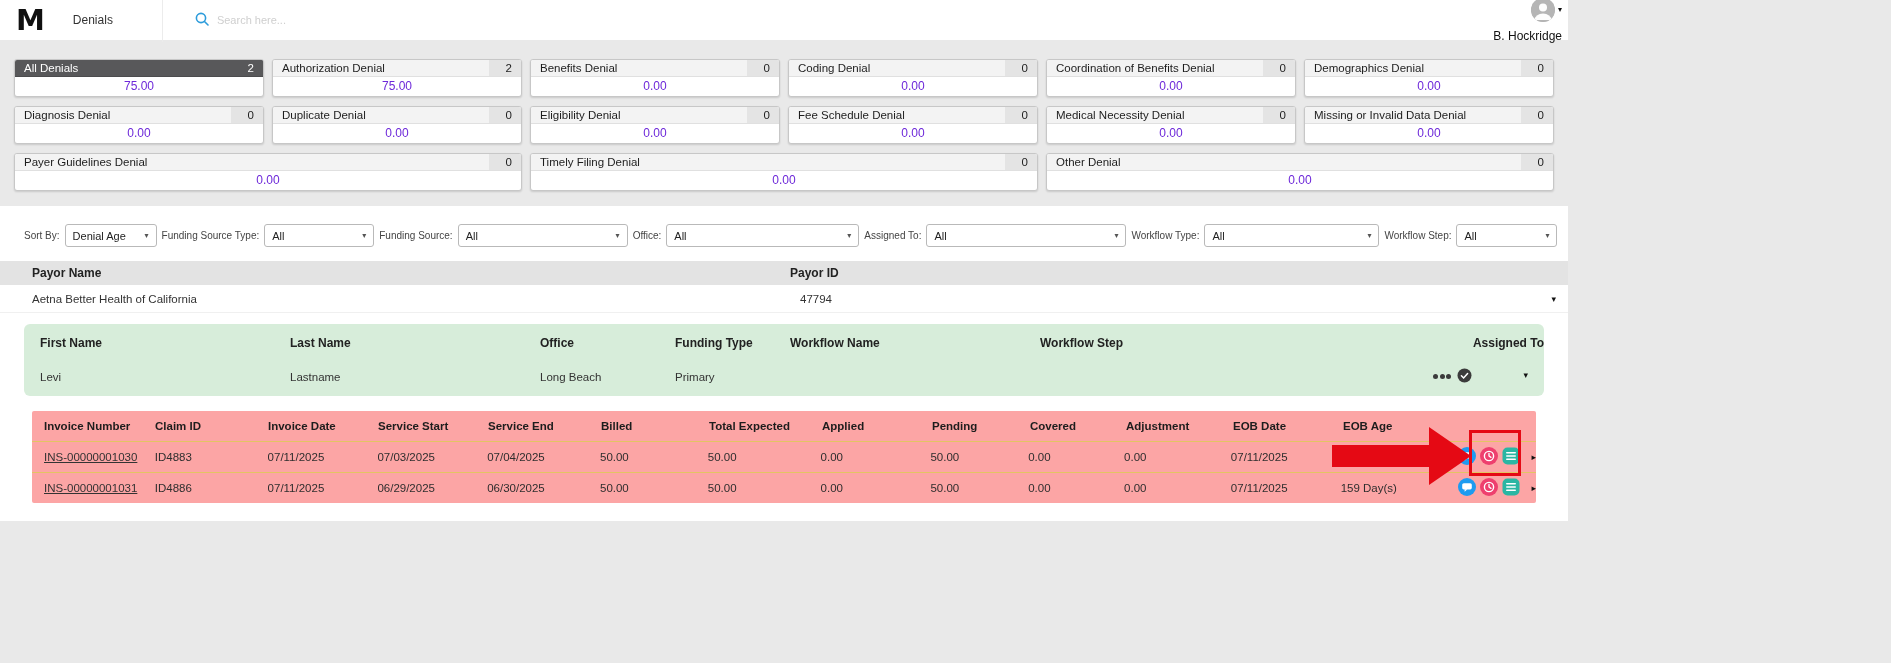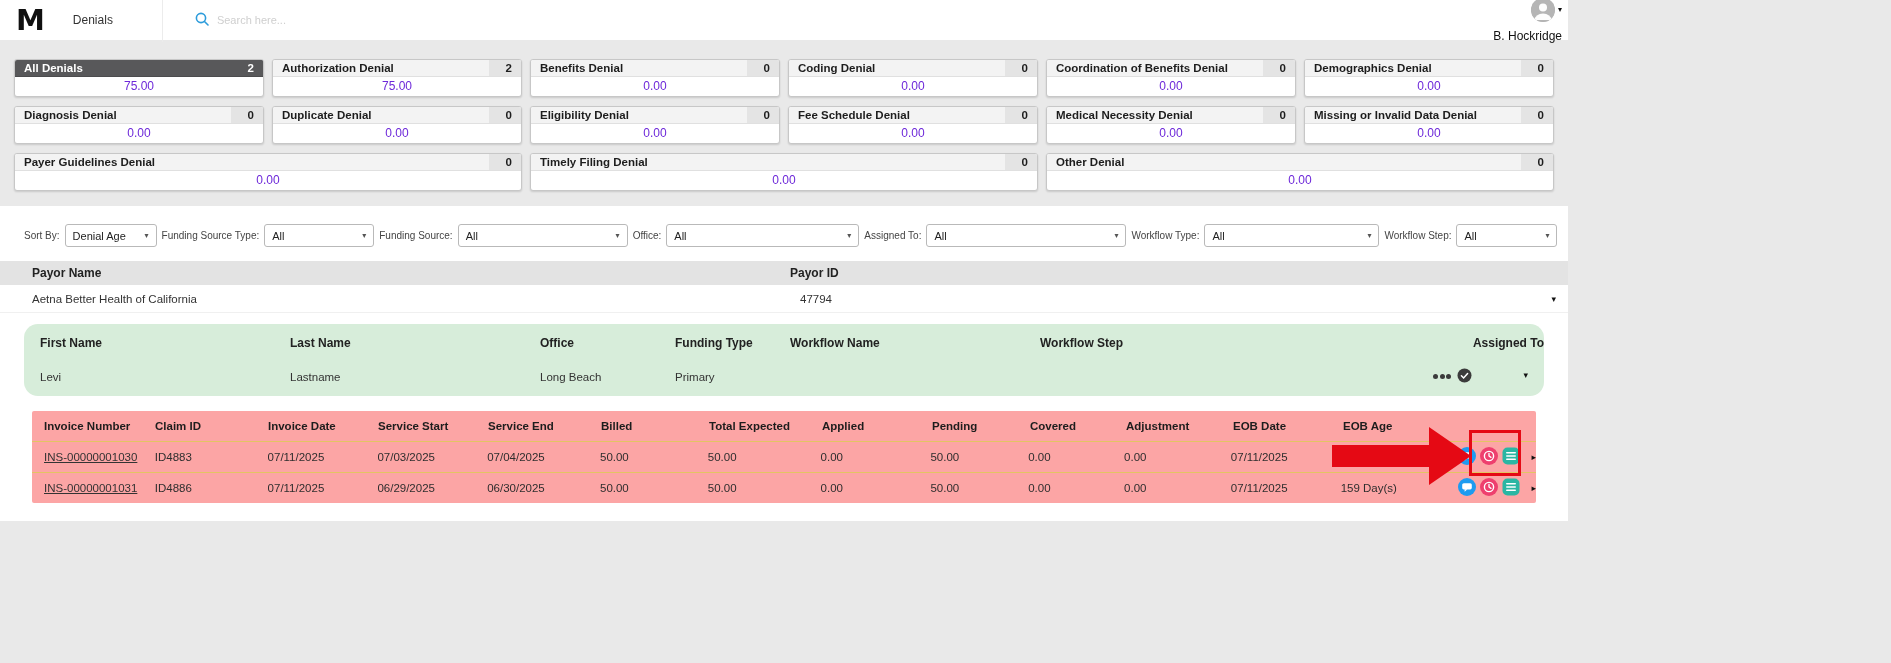--- a/index.html
+++ b/index.html
@@ -17,21 +17,21 @@
   .user{display:flex;flex-direction:column;align-items:flex-end;margin-right:6px}
   .user-top{display:flex;align-items:center;gap:3px;cursor:pointer}
   .avatar{width:24px;height:24px;border-radius:50%;overflow:hidden;background:#b5b5b5}
   .user-caret{font-size:8px;color:#111}
   .user-name{font-size:12px;color:#111;margin-top:7px}
 
   
   .cards{display:grid;grid-template-columns:repeat(6,1fr);gap:9px 8px;padding:19px 14px 15px}
   .card{background:#fff;border:1px solid #c7c7c7;border-radius:3px;box-shadow:0 1px 2px rgba(0,0,0,.14);overflow:hidden;cursor:pointer}
   .card.wide{grid-column:span 2}
-  .card-head{display:flex;align-items:flex-end;justify-content:space-between;background:#f3f3f3;border-bottom:1px solid #e0e0e0;font-weight:bold;font-size:11.5px;color:#1d1d1d}
+  .card-head{display:flex;align-items:flex-end;justify-content:space-between;background:#f3f3f3;border-bottom:1px solid #e0e0e0;font-weight:normal;font-size:11.5px;color:#1d1d1d}
   .card-label{padding:2px 0 2px 9px;white-space:nowrap;overflow:hidden}
   .card-count{padding:2px 9px;background:#e4e4e4;min-width:32px;display:flex;align-items:center;justify-content:flex-end}
   .card.selected .card-head{background:#58585a;color:#fff;border-bottom-color:#4c4c4e}
   .card.selected .card-count{background:#58585a;color:#fff}
   .card-value{text-align:center;font-size:12px;color:#6d28d9;padding:2px 0 3px}
 
   
   .panel{background:#fff;padding:18px 0 18px}
 
   
@@ -46,21 +46,21 @@
   
   .payor{margin-top:14px}
   .payor-head{background:#e3e3e3;height:24px;display:flex;align-items:center;font-weight:bold;font-size:12px;color:#222}
   .payor-row{background:#fff;height:28px;display:flex;align-items:center;font-size:11.5px;color:#333;position:relative;cursor:pointer;border-bottom:1px solid #f0f0f0}
   .pc1{padding-left:32px;width:790px}
   .pc2{flex:1;padding-left:10px}
   .payor-head .pc2{padding-left:0}
   .row-caret{position:absolute;right:12px;font-size:9px;color:#111;cursor:pointer}
 
   
-  .patient{margin:11px 24px 0;background:#d7edda;border-radius:14px;padding:9px 0 11px;position:relative;cursor:pointer}
+  .patient{margin:11px 24px 0;background:#d7edda;border-radius:6px;padding:9px 0 11px;position:relative;cursor:pointer}
   .pt-head{display:flex;font-weight:bold;font-size:12px;color:#222;padding:3px 0 9px}
   .pt-row{display:flex;align-items:center;font-size:11.5px;color:#333;padding-top:9px}
   .ptc{padding-left:16px;white-space:nowrap;overflow:hidden}
   .ptc1{width:250px}.ptc2{width:250px}.ptc3{width:135px}.ptc4{width:115px}.ptc5{width:250px}.ptc6{width:255px}
   .ptc7{flex:1;display:flex;align-items:center;justify-content:flex-end}
   .pt-icons{display:flex;align-items:center;gap:6px;margin-right:72px}
   .dots{display:inline-flex;align-items:center;gap:1.5px;cursor:pointer}
   .dots i{width:5px;height:5px;border-radius:50%;background:#3b3b3b;display:inline-block}
   .pt-caret{position:absolute;right:16px;bottom:16px;font-size:9px;color:#111}
 

